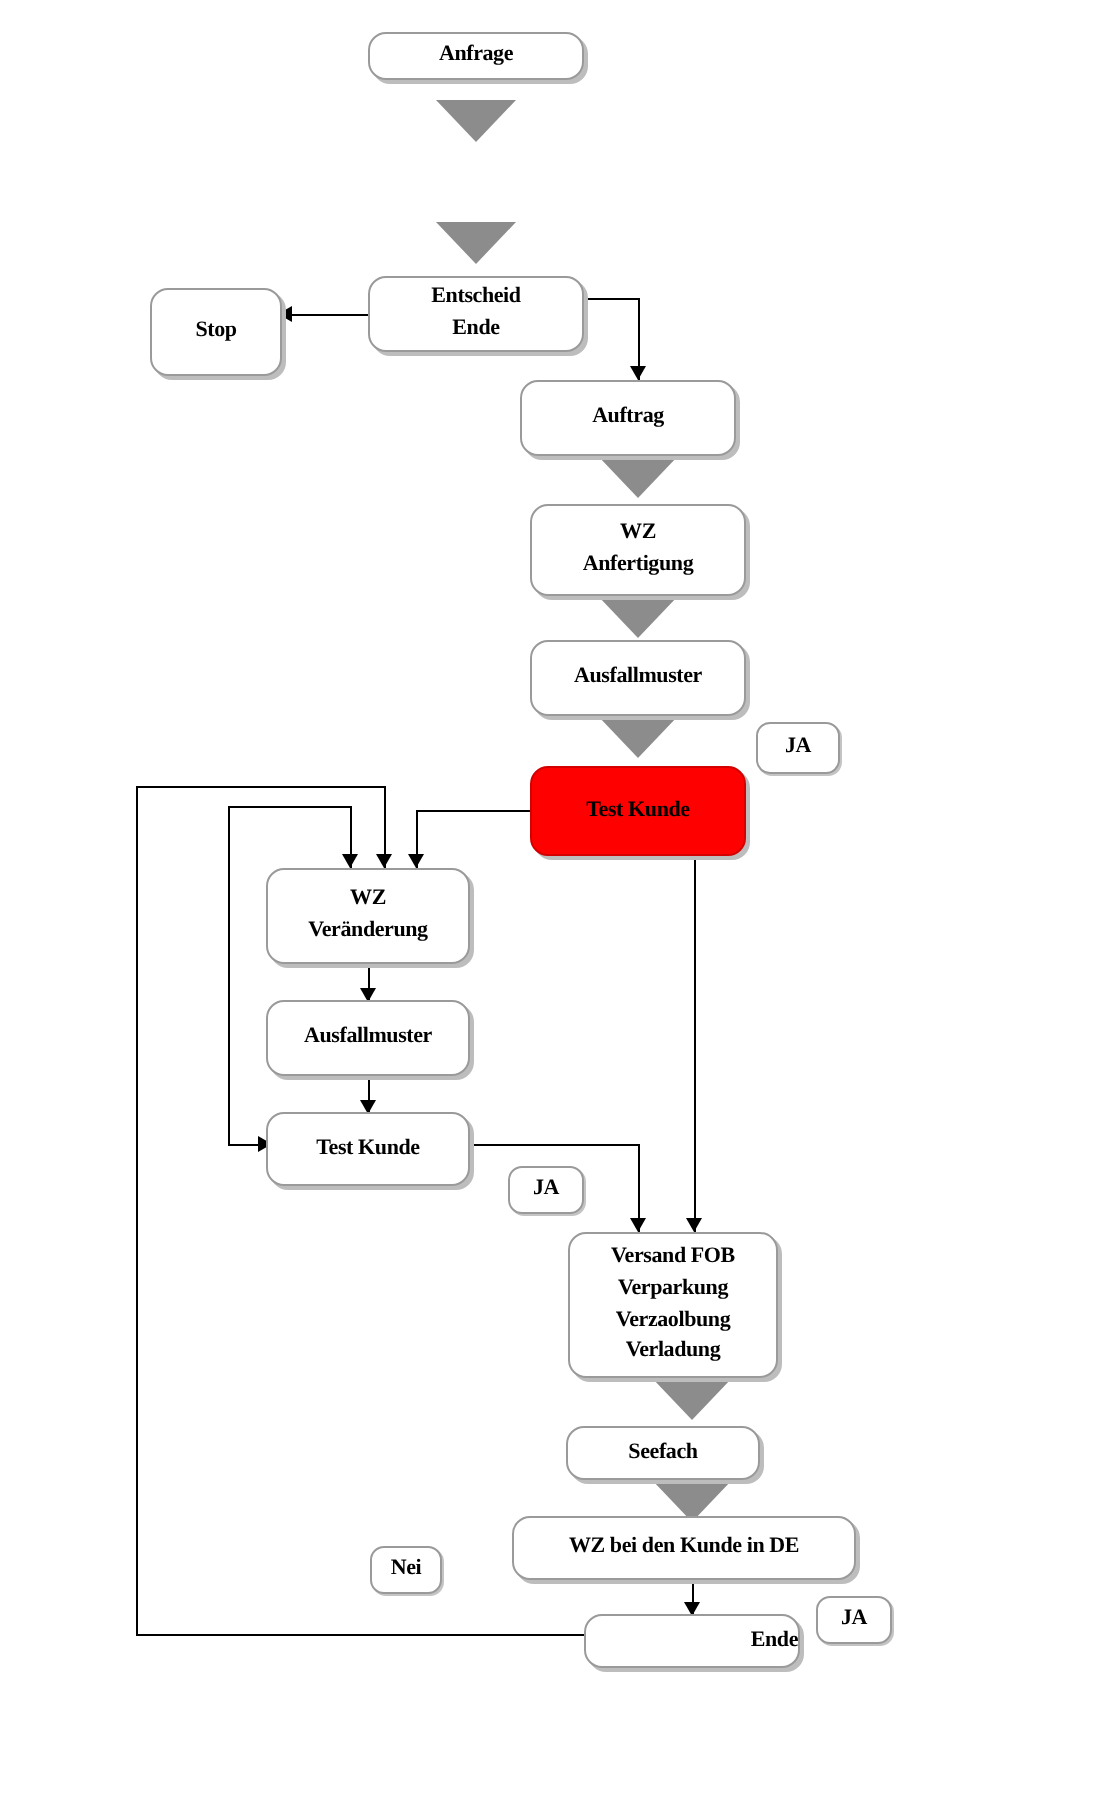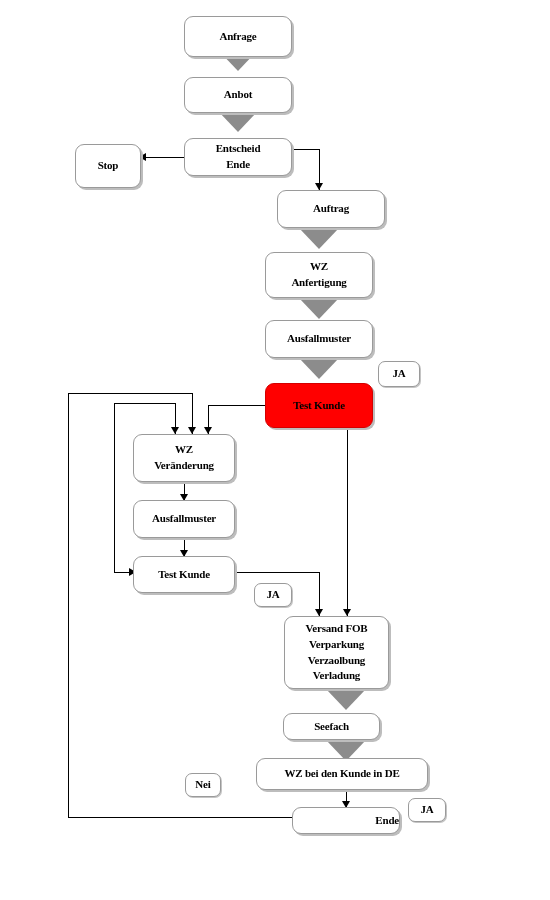--- a/index.html
+++ b/index.html
@@ -141,38 +141,35 @@
   <div class="vline" style="left:184px; top:538px; height:18px;"></div>
   <div class="ah-down" style="left:180px; top:550px;"></div>
 
   <div class="hline" style="left:235px; top:572px; width:85px;"></div>
   <div class="vline" style="left:319px; top:572px; height:44px;"></div>
   <div class="ah-down" style="left:315px; top:609px;"></div>
 
   <div class="vline" style="left:346px; top:790px; height:17px;"></div>
   <div class="ah-down" style="left:342px; top:801px;"></div>
 
-  <div class="node" style="left:184px; top:16px; width:108px; height:41px;">
+  <div class="node" style="left:184px; top:16px; width:108px; height:24px;">
     <span class="txt">Anfrage</span>
   </div>
 
-  <div class="node" style="left:184px; top:77px; width:108px; height:36px;">
-    <span class="txt">Anbot</span>
-  </div>
 
   <div class="node" style="left:184px; top:138px; width:108px; height:38px;">
     <span class="txt">Entscheid
 Ende</span>
   </div>
 
   <div class="node" style="left:75px; top:144px; width:66px; height:44px;">
     <span class="txt">Stop</span>
   </div>
 
-  <div class="node" style="left:277px; top:190px; width:108px; height:38px;">
+  <div class="node" style="left:260px; top:190px; width:108px; height:38px;">
     <span class="txt">Auftrag</span>
   </div>
 
   <div class="node" style="left:265px; top:252px; width:108px; height:46px;">
     <span class="txt">WZ
 Anfertigung</span>
   </div>
 
   <div class="node" style="left:265px; top:320px; width:108px; height:38px;">
     <span class="txt">Ausfallmuster</span>

